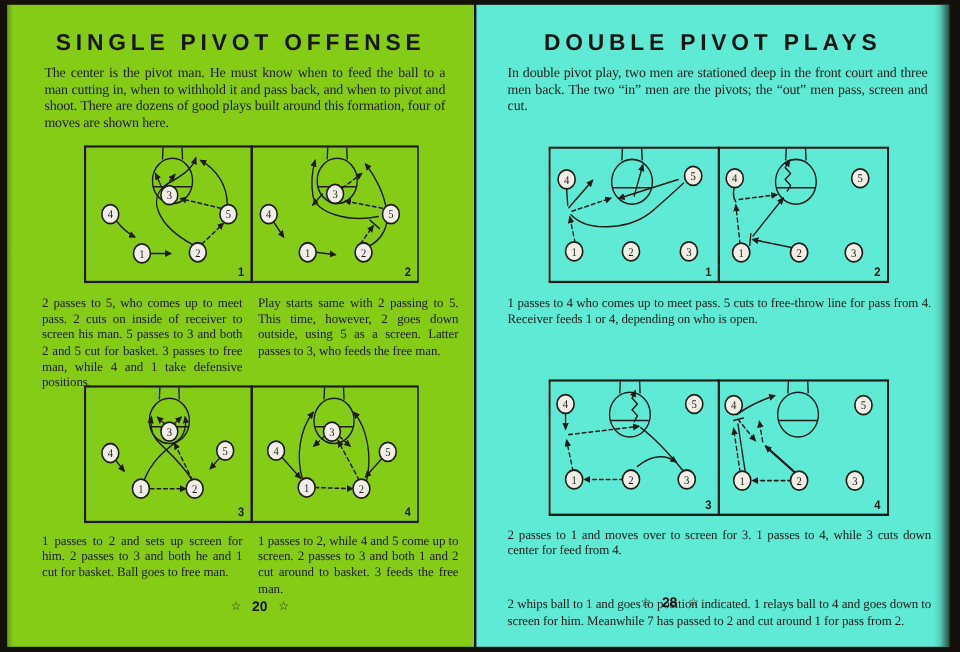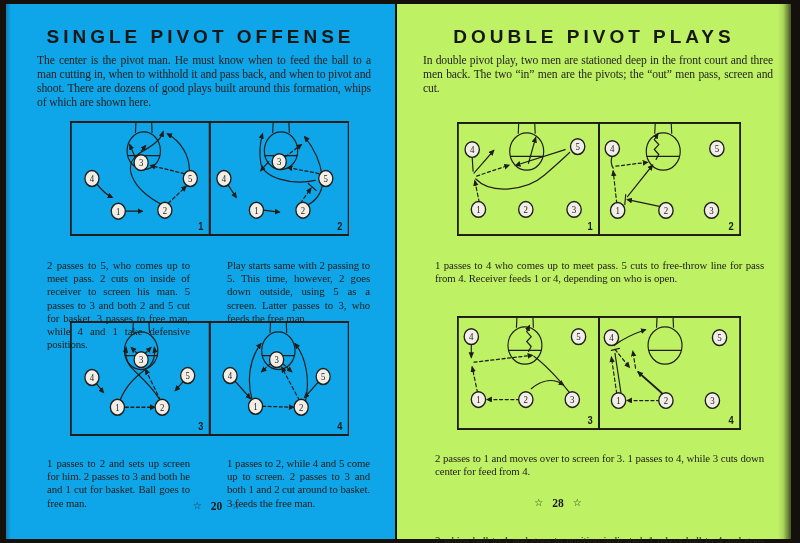--- a/index.html
+++ b/index.html
@@ -2,24 +2,24 @@
 <html><head>
 <meta charset="utf-8">
 <style>
   html,body{margin:0;padding:0;}
   body{
     width:800px;height:543px;position:relative;overflow:hidden;
     background:#14110d;
     font-family:"Liberation Serif",serif;
   }
   .page{
-    position:absolute;top:4px;height:535px;background:#0ea5e9;color:#26231f;
+    position:absolute;top:4px;height:535px;background:#84cc16;color:#26231f;
   }
   .page-left{left:6px;width:389px;}
-  .page-right{left:397px;width:394px;background:#bef264;}
+  .page-right{left:397px;width:394px;background:#5eead4;}
   .page-right .edge-shadow{
     position:absolute;right:0;top:0;bottom:0;width:13px;
     background:linear-gradient(to right, rgba(20,15,8,0), rgba(20,15,8,.12) 40%, rgba(20,15,8,.7));
     pointer-events:none;
   }
   .page-left .edge-shadow{
     position:absolute;left:0;top:0;bottom:0;width:5px;
     background:linear-gradient(to right, rgba(20,15,8,.25), rgba(20,15,8,0));
     pointer-events:none;
   }
@@ -44,41 +44,41 @@
   .diagram-row svg{width:50.4%;height:100%;display:block;}
   .diagram-row svg + svg{margin-left:-2px;}
   .captions{position:absolute;display:flex;}
   .page-left .captions{left:29px;width:347px;gap:13px;}
   .page-left .captions-1{top:243px;}
   .page-left .captions-2{top:441px;}
   .page-right .captions{left:26px;width:353px;gap:32px;}
   .page-right .captions-1{top:243px;}
   .page-right .captions-2{top:436px;flex-direction:column;}
   .captions p{
-    margin:12px;flex:1;text-align:justify;
+    margin:0;flex:1;text-align:justify;
     font-size:10.8px;line-height:13.2px;letter-spacing:-0.1px;color:#24211d;
   }
   .footer{
     position:absolute;left:0;right:0;text-align:center;
     font-size:10px;color:#2a2722;
   }
   .page-left .footer{top:496px;transform:translateX(16px);}
   .page-right .footer{top:493px;transform:translateX(-36px);}
   .footer .star{font-size:10px;position:relative;top:-1px;}
   .footer .num{
-    font-family:Liberation Serif, serif;font-weight:bold;
+    font-family:Liberation Sans, sans-serif;font-weight:bold;
     font-size:11.5px;margin:0 9px;color:#191713;
   }
 </style>
 </head>
 <body>
 
 <div class="page page-left">
   <h1 class="title">SINGLE PIVOT OFFENSE</h1>
-  <p class="intro">The center is the pivot man. He must know when to feed the ball to a man cutting in, when to withhold it and pass back, and when to pivot and shoot. There are dozens of good plays built around this formation, whips of which are shown here.</p>
+  <p class="intro">The center is the pivot man. He must know when to feed the ball to a man cutting in, when to withhold it and pass back, and when to pivot and shoot. There are dozens of good plays built around this formation, four of moves are shown here.</p>
 
   <div class="diagram-row row-1">
     <svg preserveAspectRatio="none" viewBox="0 0 160 116">
         <defs>
           <marker id="ah0" markerWidth="8" markerHeight="8" refX="5" refY="3" orient="auto" markerUnits="userSpaceOnUse">
             <path d="M0,0 L6.5,3 L0,6 Z" fill="#201d19"></path>
           </marker>
         </defs>
         <rect x="1" y="1" width="158" height="114" fill="none" stroke="#201d19" stroke-width="2"></rect>
         <line x1="75" y1="2" x2="74.5" y2="12" stroke="#201d19" stroke-width="1.3"></line>

